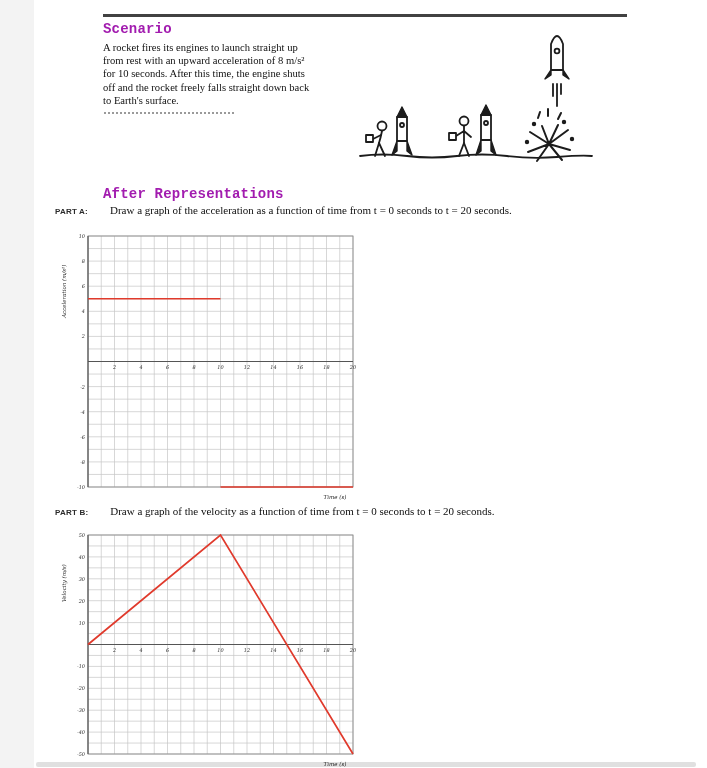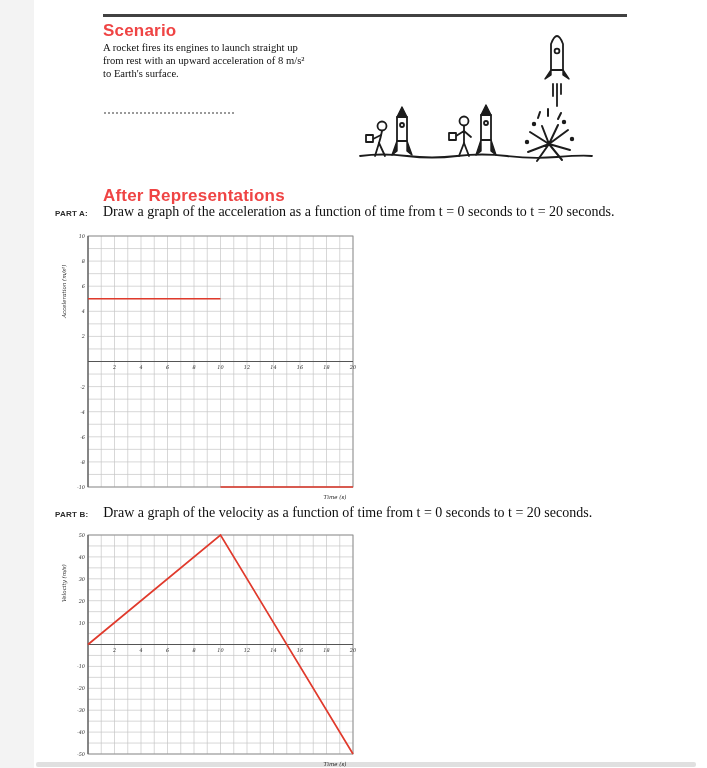--- a/index.html
+++ b/index.html
@@ -1,31 +1,31 @@
 <!DOCTYPE html>
 <html><head>
 <meta charset="utf-8">
 <style>
   *{margin:0;padding:0;box-sizing:border-box}
   html,body{width:707px;height:768px}
   body{background:#ffffff;font-family:"Liberation Serif",serif;position:relative;overflow:hidden}
   .left-strip{position:absolute;left:0;top:0;width:34px;height:768px;background:#f3f3f3}
   .bottom-shadow{position:absolute;left:36px;bottom:1px;width:660px;height:5px;background:#d6d6d6;opacity:.75;border-radius:2px}
   .top-rule{position:absolute;left:103px;top:14px;width:524px;height:3px;background:#414141}
-  .h-title{position:absolute;font-family:Liberation Sans, sans-serif;font-weight:bold;font-size:17px;color:#ef4444;letter-spacing:.2px}
+  .h-title{position:absolute;font-family:Liberation Mono, monospace;font-weight:bold;font-size:14px;color:#a21caf;letter-spacing:.2px}
   #scenario-title{left:103px;top:21px}
   #ur-title{left:103px;top:186px}
   .scenario-text{position:absolute;left:103px;top:41px;width:280px;font-size:10.6px;line-height:13.2px;color:#101010}
   .dotted-rule{position:absolute;left:104px;top:112px;width:130px;border-top:2px dotted #9a9a9a}
   .illustration{position:absolute;left:352px;top:24px}
-  .part-row{position:absolute;left:55px;display:flex;align-items:baseline;gap:15px;white-space:nowrap}
+  .part-row{position:absolute;left:55px;display:flex;align-items:baseline;gap:22px;white-space:nowrap}
   #part-a{top:204px}
   #part-b{top:505px}
   .part-label{font-family:"Liberation Sans",sans-serif;font-weight:bold;font-size:8px;color:#2b2b2b;letter-spacing:.2px}
-  .part-text{font-size:14px;color:#0e0e0e}
+  .part-text{font-size:11px;color:#0e0e0e}
   .chart{position:absolute}
   #chart-a{left:58px;top:230px}
   #chart-b{left:58px;top:529px}
   .tick{font:italic 5px "DejaVu Serif",serif;fill:#333}
   .axlabel{font:italic 5.5px "DejaVu Serif",serif;fill:#222}
   .sk{stroke:#1c1c1c;stroke-width:1.8;fill:none;stroke-linecap:round;stroke-linejoin:round}
   .skf{stroke:#1c1c1c;stroke-width:1.4;fill:#1c1c1c;stroke-linejoin:round}
   .skw{stroke:#1c1c1c;stroke-width:1.8;fill:#ffffff;stroke-linejoin:round}
 </style>
 </head>
@@ -33,20 +33,22 @@
 
 <div class="left-strip"></div>
 <div class="bottom-shadow"></div>
 <div class="top-rule"></div>
 
 <h2 class="h-title" id="scenario-title">Scenario</h2>
 
 <div class="scenario-text">
   <div>A rocket fires its engines to launch straight up</div>
   <div>from rest with an upward acceleration of 8 m/s²</div>
+  <div>for 10 seconds. After this time, the engine shuts</div>
+  <div>off and the rocket freely falls straight down back</div>
   <div>to Earth's surface.</div>
 </div>
 <div class="dotted-rule"></div>
 
 <svg class="illustration" width="275" height="148" viewBox="0 0 275 148">
   <g>
     <path class="skw" d="M199 46 L199 20 Q205 4 211 20 L211 46 Z"></path>
     <circle class="skw" cx="205" cy="27" r="2.4" stroke-width="1.2"></circle>
     <path class="skf" d="M199 46 L193 55 L199 51 Z"></path>
     <path class="skf" d="M211 46 L217 55 L211 51 Z"></path>

